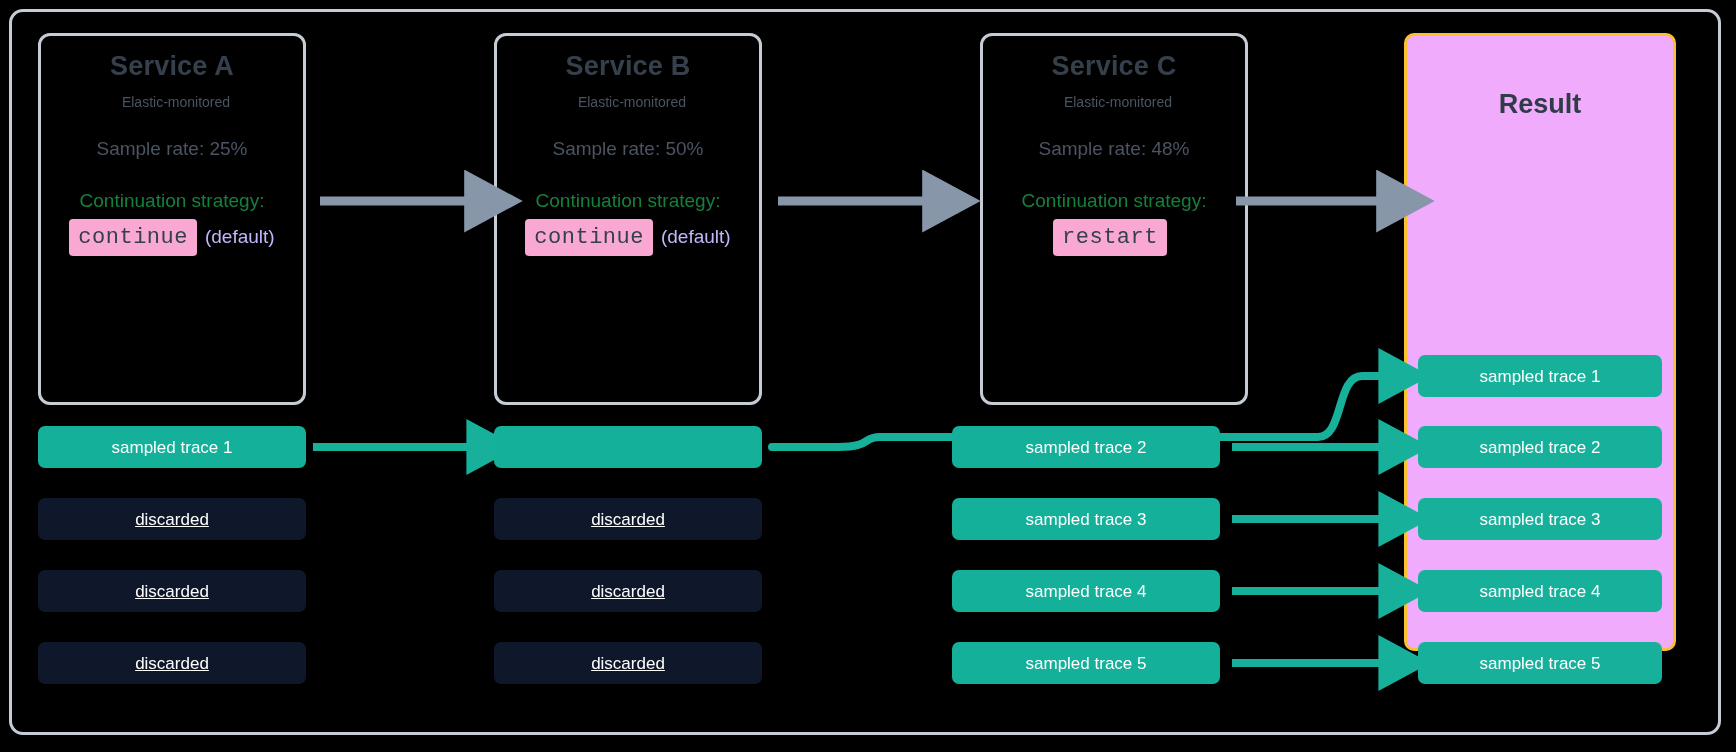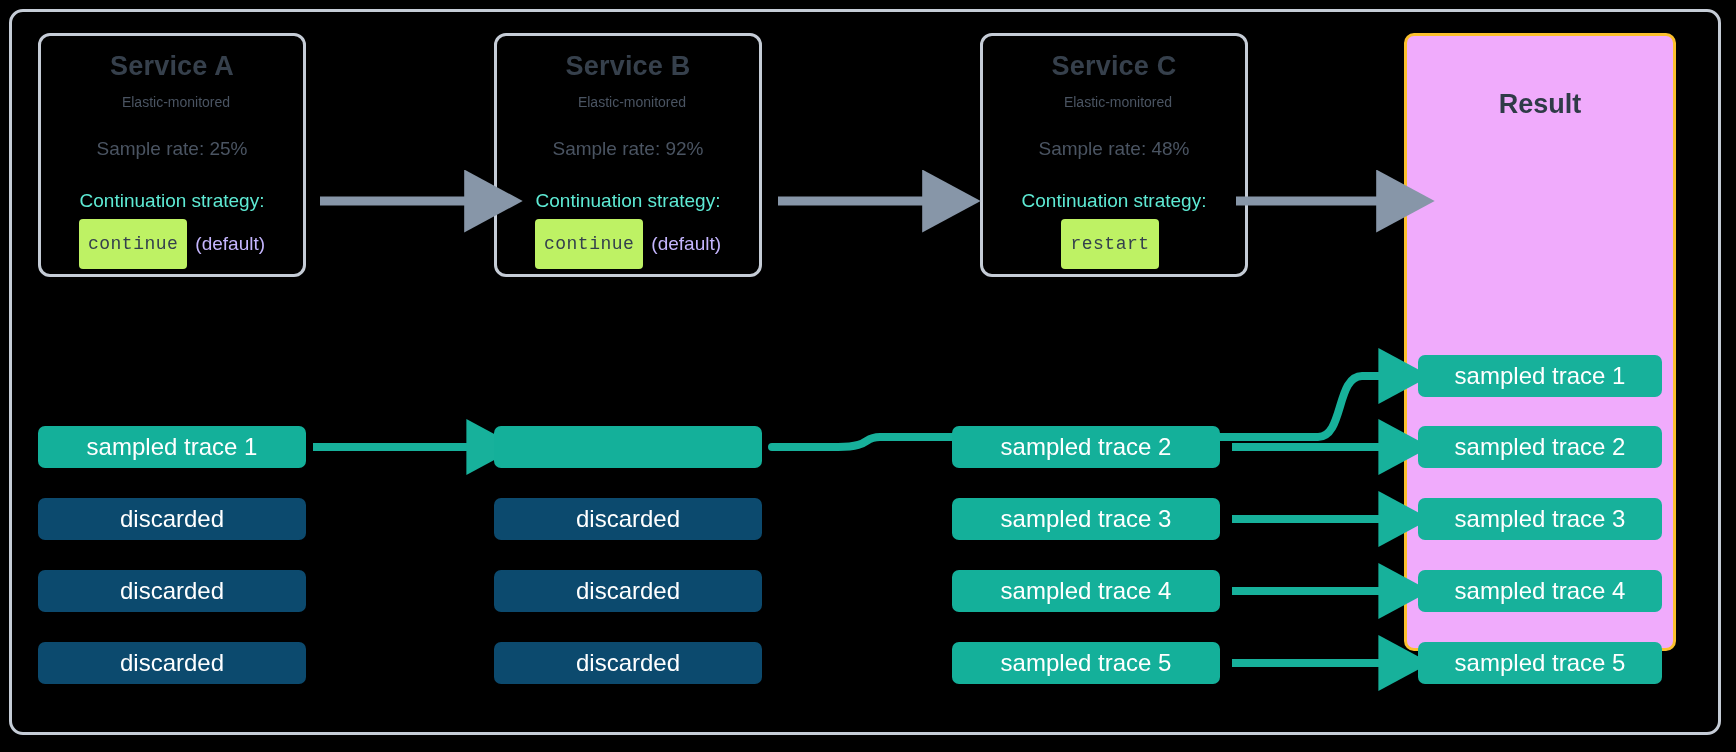--- a/index.html
+++ b/index.html
@@ -16,71 +16,71 @@
     border:3px solid #c5ccd6;border-radius:14px;box-sizing:border-box;
     pointer-events:none;
   }
   .inner-frame{
     position:absolute;left:25px;top:25px;width:1686px;height:700px;
     border:0;box-sizing:border-box;pointer-events:none;
   }
 
   
   .service-card{
-    position:absolute;top:33px;width:268px;height:244px;
+    position:absolute;top:33px;width:268px;height:372px;
     border:3px solid #c5ccd6;border-radius:12px;box-sizing:border-box;
     background:transparent;
     display:flex;flex-direction:column;align-items:center;
     padding-top:16px;
   }
   .svc-title{
     font-size:27px;font-weight:bold;color:#36404c;letter-spacing:.2px;
     margin:0 0 12px 0;line-height:1.1;
   }
   .svc-sub{
     font-size:14px;color:#4a5462;margin:0 0 24px 8px;line-height:1.2;
   }
   .svc-rate{
     font-size:19px;color:#4a5462;margin:4px 0 26px 0;line-height:1.2;
   }
   .svc-strategy-label{
-    font-size:19px;color:#5eead4;text-align:right;line-height:1.5;
+    font-size:19px;color:#15803d;text-align:right;line-height:1.5;
     margin:0 0 3px 0;
   }
   .svc-strategy-row{
     display:flex;align-items:center;justify-content:center;gap:8px;
     white-space:nowrap;
   }
   .code-badge{
-    display:inline-block;background:#bef264;color:#34404d;
+    display:inline-block;background:#f9a8d4;color:#34404d;
     font-family:"Liberation Mono","DejaVu Sans Mono",monospace;
-    font-size:18px;padding:15px 9px;border-radius:4px;letter-spacing:.5px;
+    font-size:22px;padding:6px 9px;border-radius:4px;letter-spacing:.5px;
   }
   .default-note{font-size:19px;color:#c4b5fd;}
 
   
   .result-card{
     position:absolute;left:1404px;top:33px;width:272px;height:618px;
     background:#f0abfc;border:3px solid #fbc02d;border-radius:10px;
     box-sizing:border-box;
   }
   .result-title{
     position:absolute;top:53px;left:0;width:100%;text-align:center;
     font-size:27px;font-weight:bold;color:#2f3b47;
   }
 
   
   .bar{
     position:absolute;height:42px;border-radius:7px;
     display:flex;align-items:center;justify-content:center;
-    color:#ffffff;font-size:24px;line-height:1;
+    color:#ffffff;font-size:17px;line-height:1;
     box-sizing:border-box;
   }
   .bar.sampled{background:#14b09a;}
-  .bar.discarded{background:#0c4a6e;}
+  .bar.discarded{background:#0f172a;text-decoration:underline;}
   .bar.result{background:#17b19b;}
 
   
   .connectors{position:absolute;left:0;top:0;width:1736px;height:752px;}
 </style>
 </head>
 <body>
 
 <div class="canvas">
 
@@ -94,21 +94,21 @@
     <div class="svc-strategy-label">Continuation strategy:</div>
     <div class="svc-strategy-row">
       <span class="code-badge">continue</span>
       <span class="default-note">(default)</span>
     </div>
   </div>
 
   <div class="service-card" style="left:494px;">
     <div class="svc-title">Service B</div>
     <div class="svc-sub">Elastic-monitored</div>
-    <div class="svc-rate">Sample rate: 92%</div>
+    <div class="svc-rate">Sample rate: 50%</div>
     <div class="svc-strategy-label">Continuation strategy:</div>
     <div class="svc-strategy-row">
       <span class="code-badge">continue</span>
       <span class="default-note">(default)</span>
     </div>
   </div>
 
   <div class="service-card" style="left:980px;">
     <div class="svc-title">Service C</div>
     <div class="svc-sub">Elastic-monitored</div>

